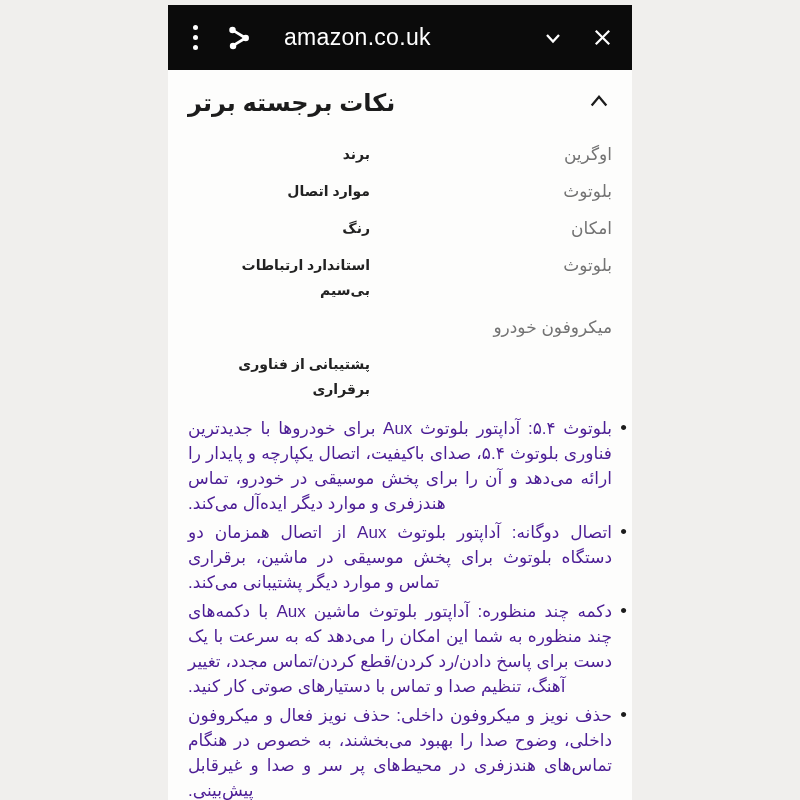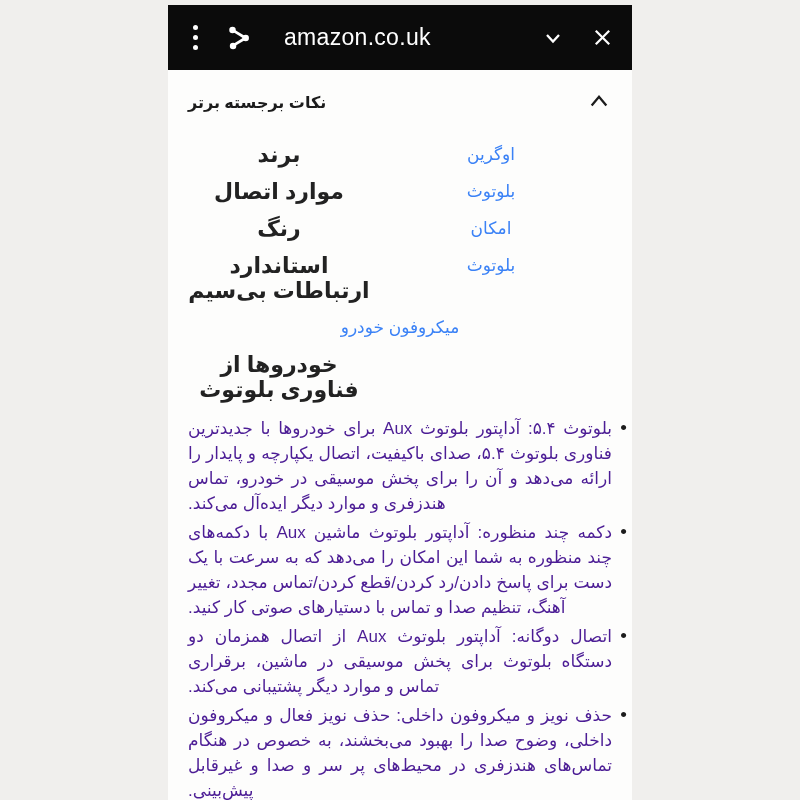--- a/index.html
+++ b/index.html
@@ -42,49 +42,49 @@
     min-height: 730px;
     padding: 14px 20px 0;
   }
   .section-header {
     display: flex;
     align-items: flex-start;
     justify-content: space-between;
     margin-top: 6px;
   }
   .section-title {
-    font-size: 16px;
+    font-size: 24px;
     font-weight: bold;
     color: #1c1c1c;
     direction: rtl;
     text-align: left;
     line-height: 26px;
   }
   .chevron-up-btn { background: none; border: none; cursor: pointer; padding: 2px; }
 
   
   .facts { margin-top: 26px; }
   .fact-row { display: flex; margin-bottom: 12px; }
   .fact-label {
     width: 182px;
     flex: 0 0 182px;
     font-weight: bold;
     color: #222222;
-    font-size: 22px;
+    font-size: 14px;
     line-height: 25px;
     direction: rtl;
-    text-align: center;
+    text-align: right;
   }
   .fact-value {
     flex: 1;
-    color: #3b82f6;
+    color: #737373;
     font-size: 17px;
     line-height: 25px;
     direction: rtl;
-    text-align: center;
+    text-align: right;
   }
 
   
   .bullets {
     list-style: none;
     direction: rtl;
     margin-top: 14px;
   }
   .bullets li {
     position: relative;
@@ -168,25 +168,25 @@
         <div class="fact-value">امکان</div>
       </div>
       <div class="fact-row">
         <div class="fact-label">استاندارد ارتباطات بی‌سیم</div>
         <div class="fact-value">بلوتوث</div>
       </div>
       <div class="fact-row">
         <div class="fact-value">میکروفون خودرو</div>
       </div>
       <div class="fact-row">
-        <div class="fact-label">خودروها از فناوری بلوتوث</div>
+        <div class="fact-label">پشتیبانی از فناوری برقراری</div>
       </div>
     </div>
 
     <ul class="bullets">
       <li>بلوتوث ۵.۴: آداپتور بلوتوث Aux برای خودروها با جدیدترین فناوری بلوتوث ۵.۴، صدای باکیفیت، اتصال یکپارچه و پایدار را ارائه می‌دهد و آن را برای پخش موسیقی در خودرو، تماس هندزفری و موارد دیگر ایده‌آل می‌کند.</li>
+      <li>اتصال دوگانه: آداپتور بلوتوث Aux از اتصال همزمان دو دستگاه بلوتوث برای پخش موسیقی در ماشین، برقراری تماس و موارد دیگر پشتیبانی می‌کند.</li>
       <li>دکمه چند منظوره: آداپتور بلوتوث ماشین Aux با دکمه‌های چند منظوره به شما این امکان را می‌دهد که به سرعت با یک دست برای پاسخ دادن/رد کردن/قطع کردن/تماس مجدد، تغییر آهنگ، تنظیم صدا و تماس با دستیارهای صوتی کار کنید.</li>
-      <li>اتصال دوگانه: آداپتور بلوتوث Aux از اتصال همزمان دو دستگاه بلوتوث برای پخش موسیقی در ماشین، برقراری تماس و موارد دیگر پشتیبانی می‌کند.</li>
       <li>حذف نویز و میکروفون داخلی: حذف نویز فعال و میکروفون داخلی، وضوح صدا را بهبود می‌بخشند، به خصوص در هنگام تماس‌های هندزفری در محیط‌های پر سر و صدا و غیرقابل پیش‌بینی.</li>
     </ul>
 
   </div>
 </div>
 
 </body></html>

